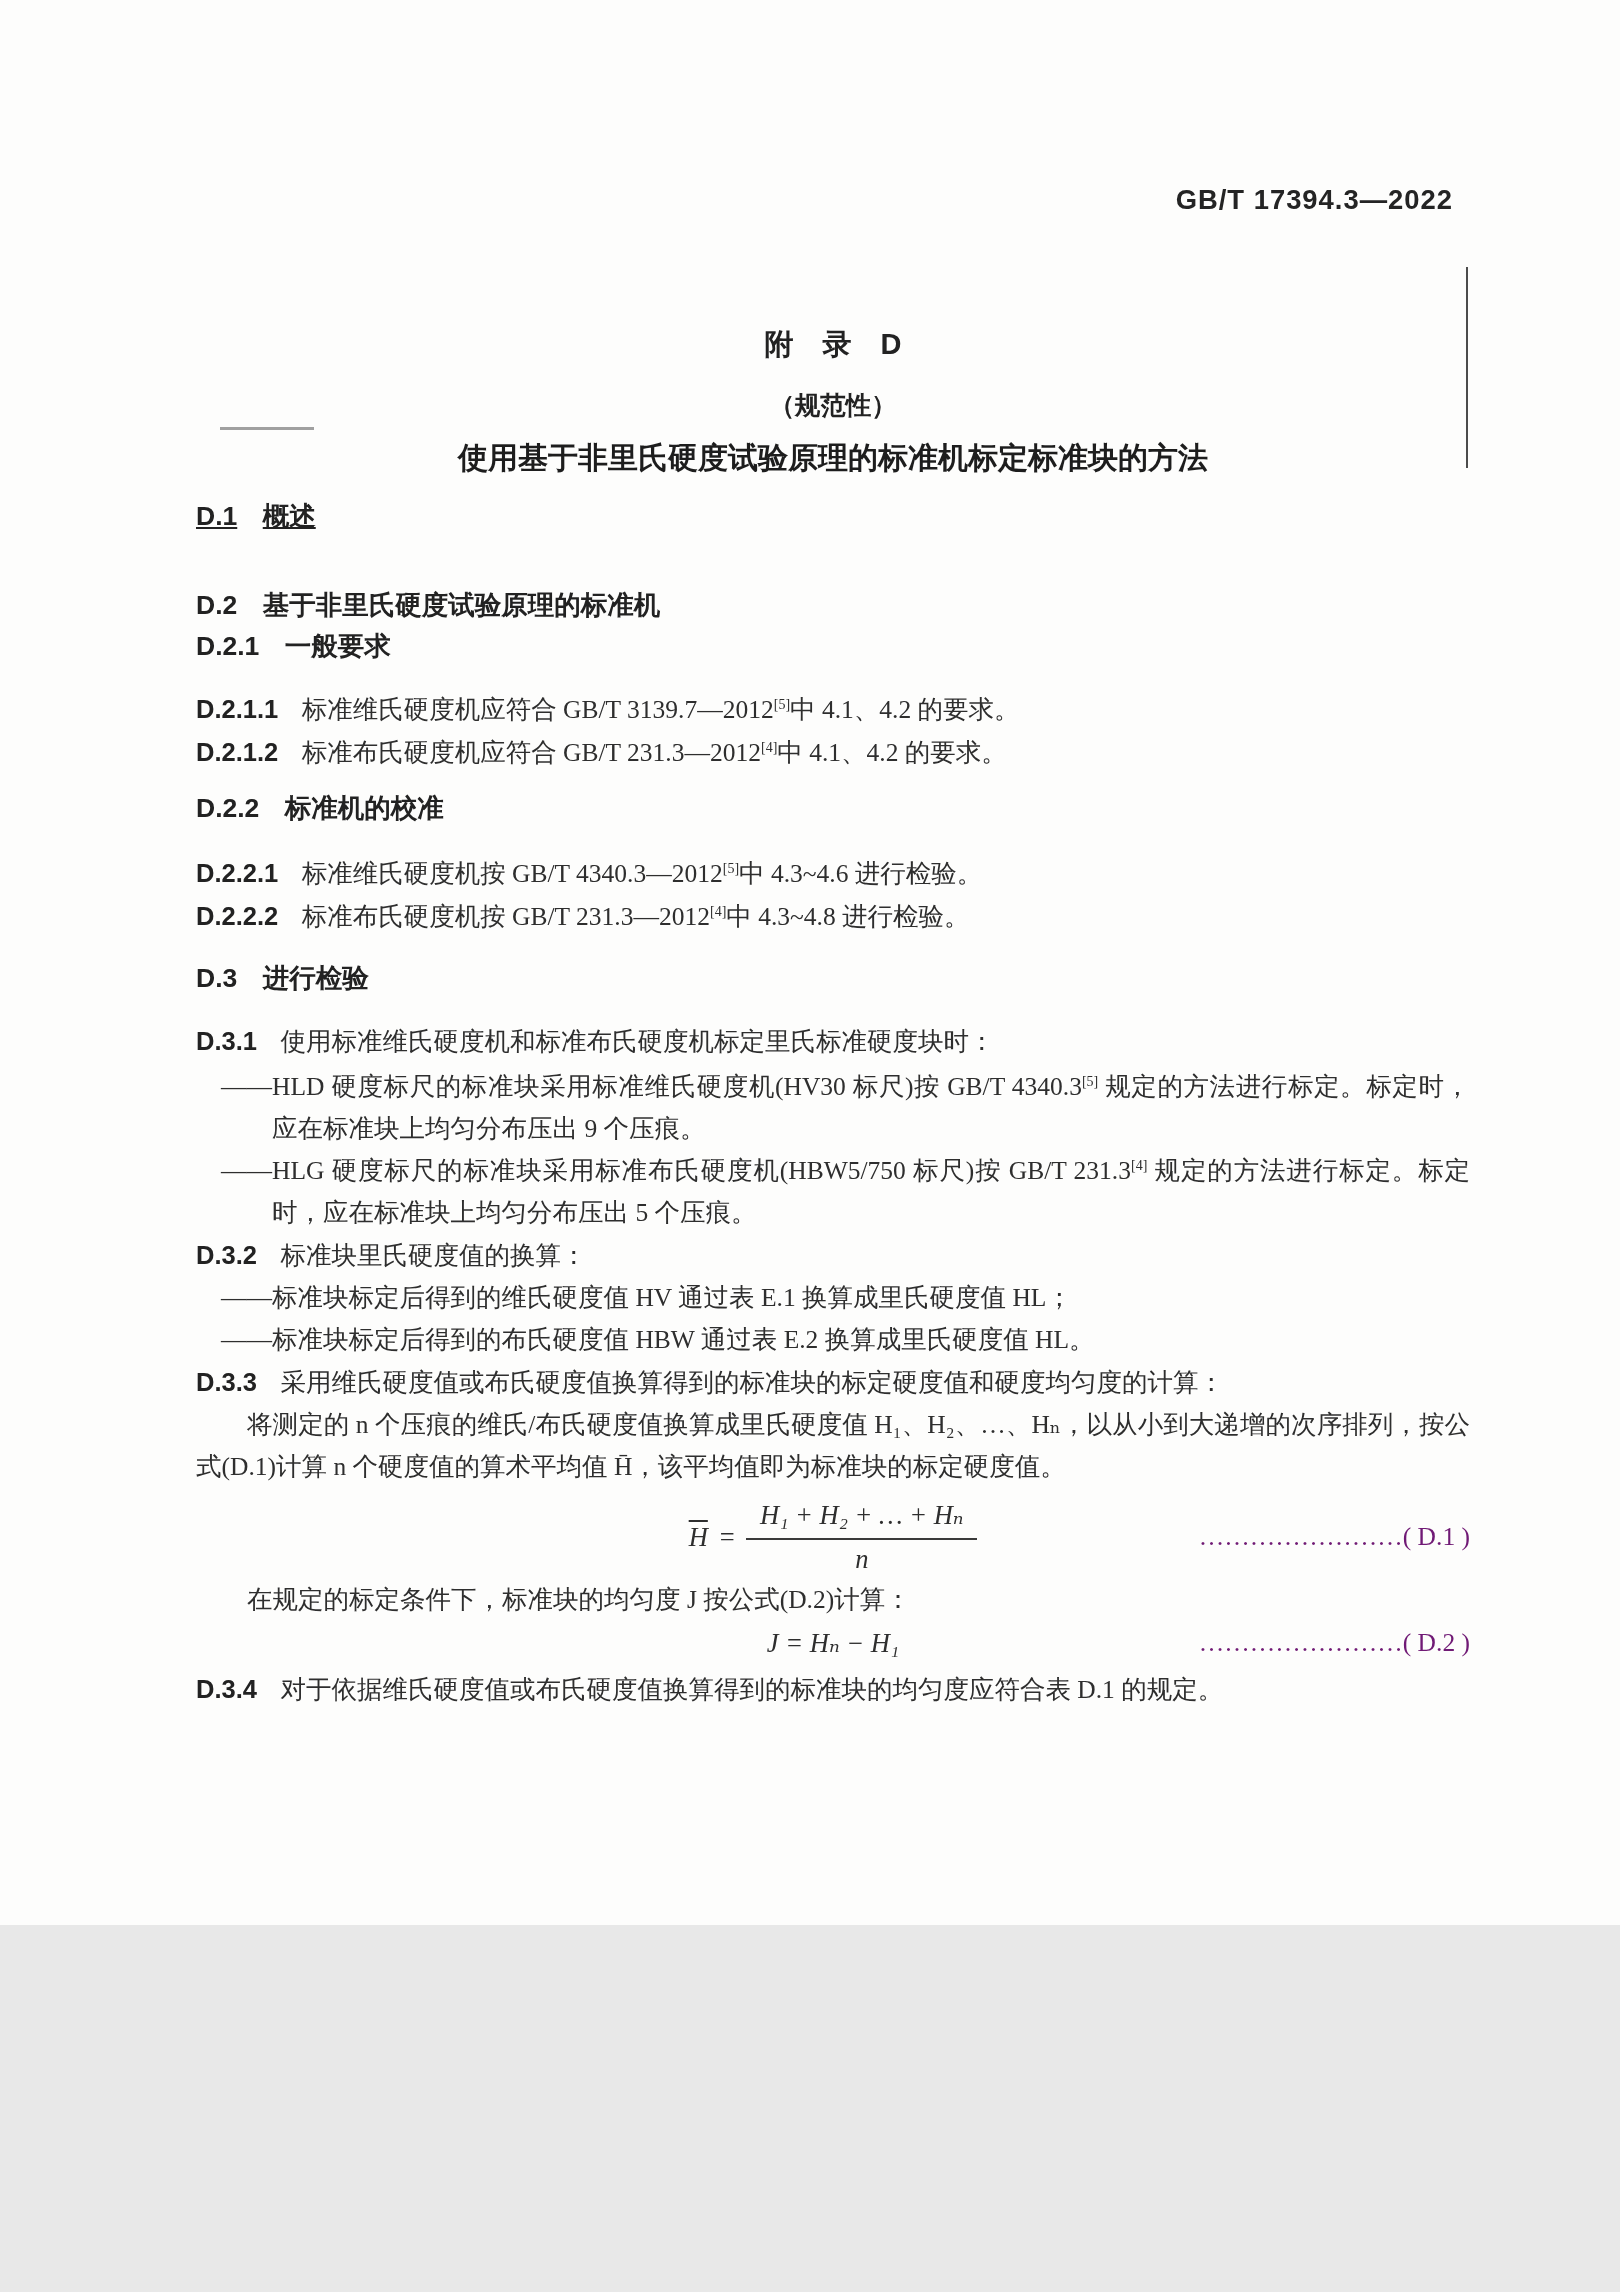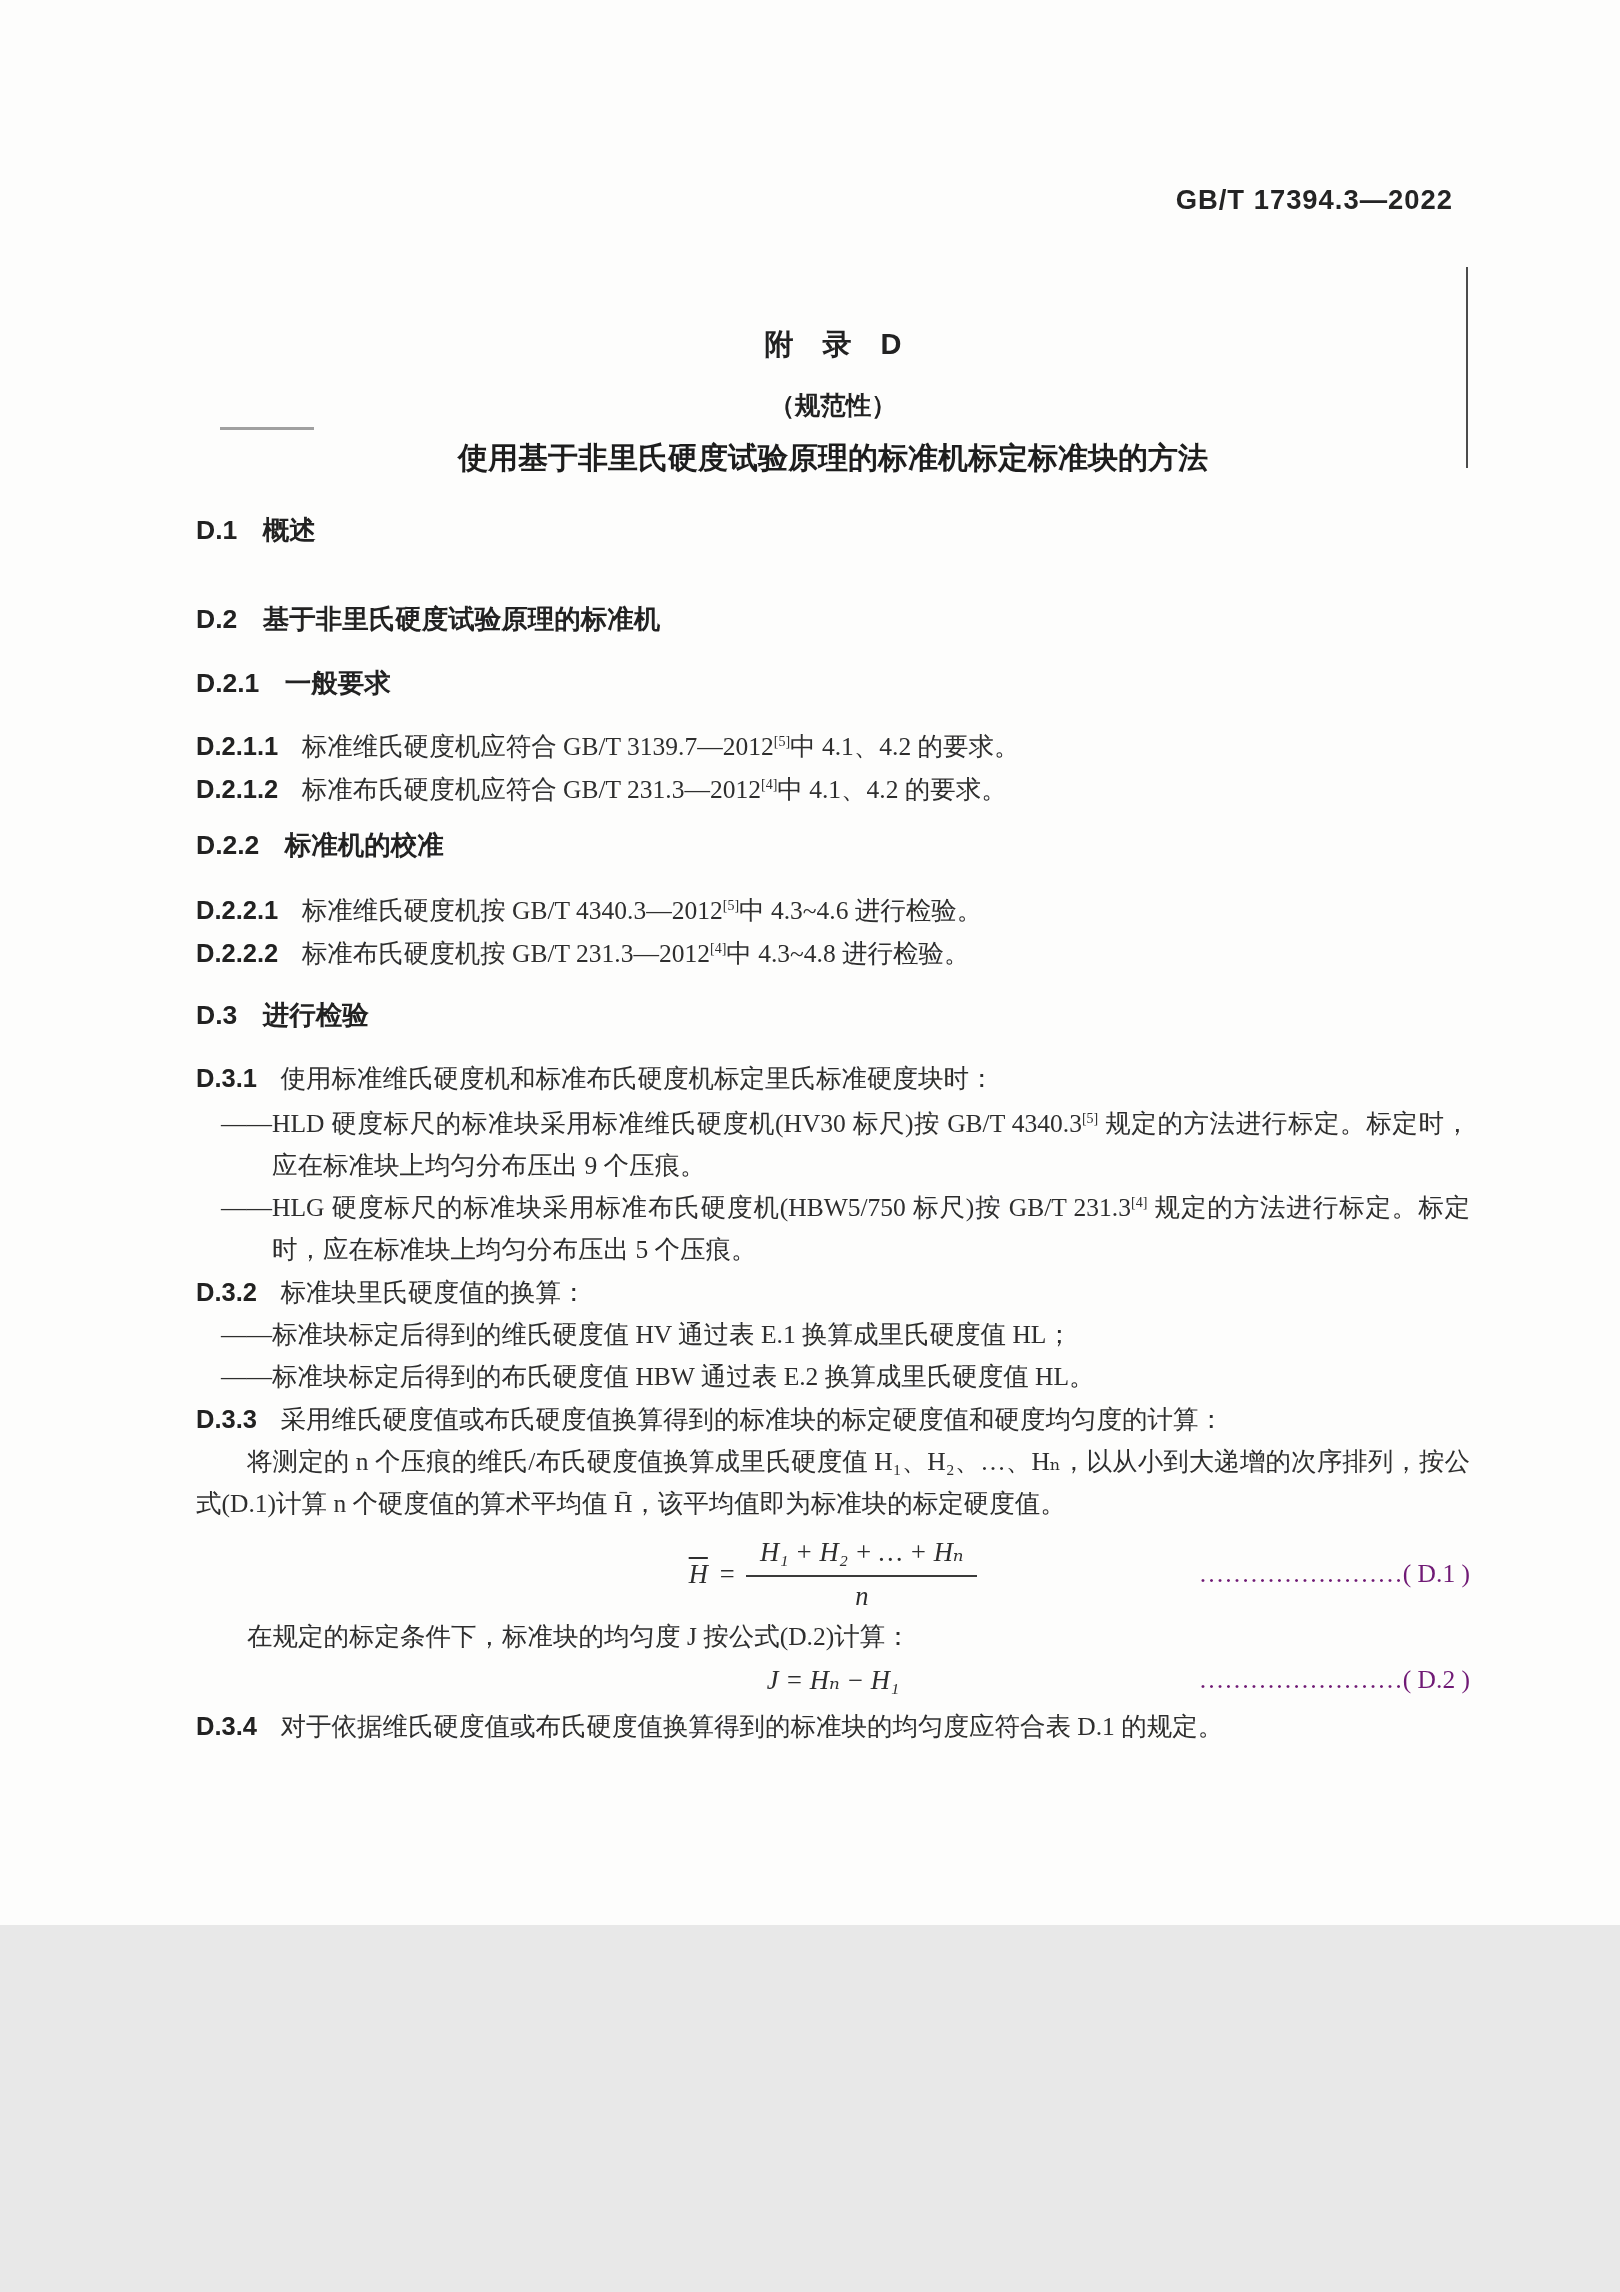--- a/index.html
+++ b/index.html
@@ -38,24 +38,24 @@
   .t1 { font-family:"Liberation Sans","DejaVu Sans",sans-serif; font-weight:700;
         font-size:29px; line-height:39px; color:#222;text-align:center; }
   .t2 { margin-top:23.5px; font-family:"Liberation Sans","DejaVu Sans",sans-serif;
         font-weight:700; font-size:25.5px; line-height:35px; color:#222; }
   .t3 { margin-top:13.7px; font-family:"Liberation Sans","DejaVu Sans",sans-serif;
         font-weight:700; font-size:30px; line-height:43px; color:#1d1d1d; }
   h2 { font-family:"Liberation Sans","DejaVu Sans",sans-serif;
        font-weight:700; font-size:26.5px; line-height:39px; color:#222;
        text-align:left; }
   h2 .hnum { margin-right:25.5px; }
-  .mtA { margin-top:32px; }   
+  .mtA { margin-top:18px;text-decoration:underline; }   
   .paraD1 { margin-top:17.6px; text-indent:2em; }
   .mtB { margin-top:50px; }   
-  .mtC { margin-top:25px; }   
+  .mtC { margin-top:2px; }   
   .mtD { margin-top:21.6px; }   
   .mtE { margin-top:15.7px; }   
   .mtF { margin-top:23.5px; }   
   .mtG { margin-top:20.6px; }   
   .mtH { margin-top:22.5px; }   
   .mtI { margin-top:2.9px; }
   .mtJ { margin-top:7.8px; }
   .mtK { margin-top:2px; }
   .clause { text-align:justify; }
   .cnum { font-family:Liberation Sans, sans-serif;

